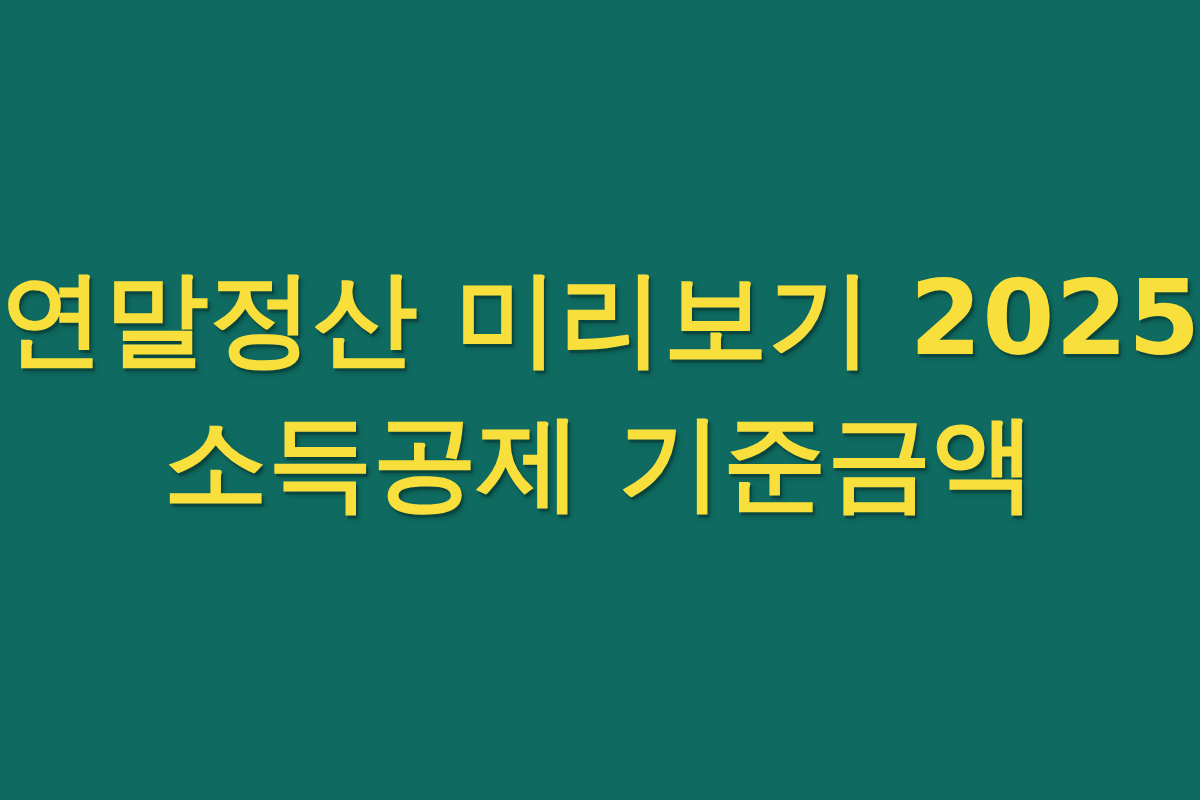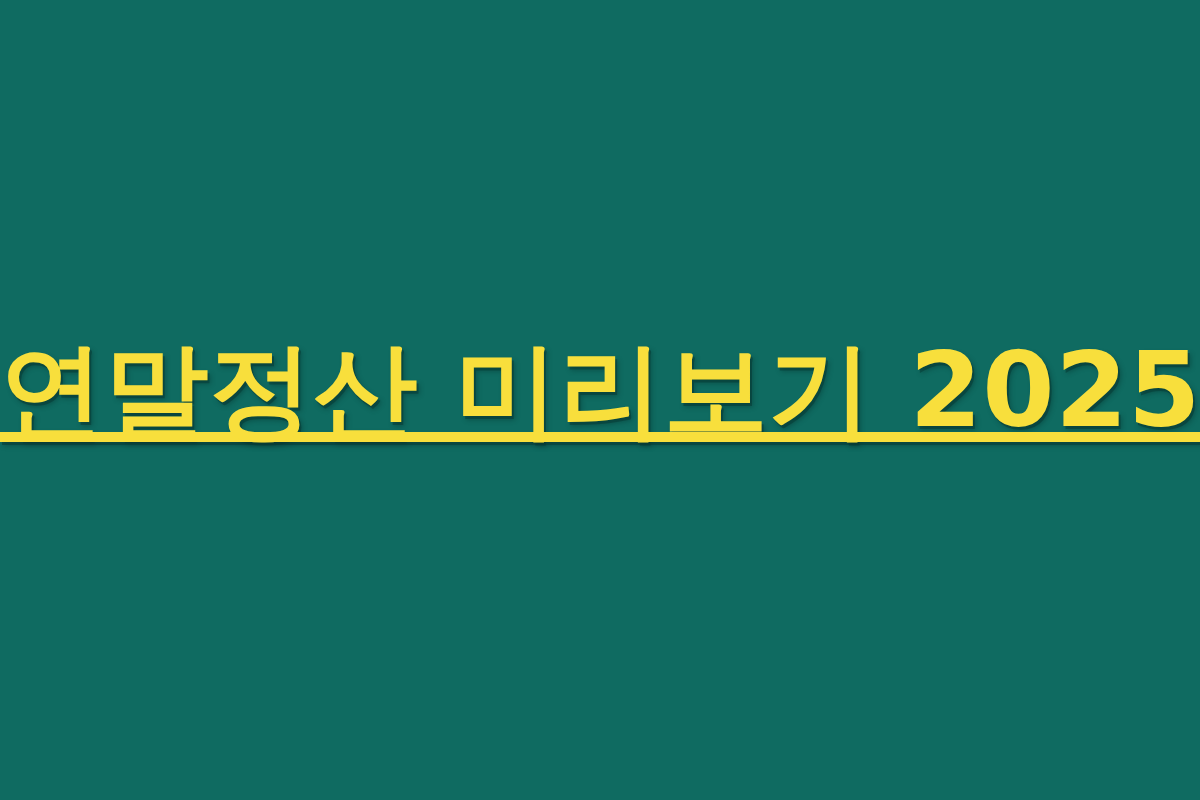--- a/index.html
+++ b/index.html
@@ -49,32 +49,32 @@
     letter-spacing: 0.5px;
     white-space: nowrap;
     text-shadow:
       2px 3px 0 rgba(8, 58, 52, 0.55),
       3px 4px 5px rgba(6, 45, 40, 0.40);
     -webkit-font-smoothing: antialiased;
   }
 
   .title-line--primary {
     font-size: 104px;
-    text-decoration: underline;
   }
 
   .title-line--secondary {
     font-size: 104px;
   }
 </style>
 </head>
 <body>
 
 <div class="banner">
 
   <div class="title-block">
 
     <span class="title-line title-line--primary">연말정산 미리보기 2025</span>
 
+    <span class="title-line title-line--secondary">소득공제 기준금액</span>
 
   </div>
 
 </div>
 
 </body></html>

